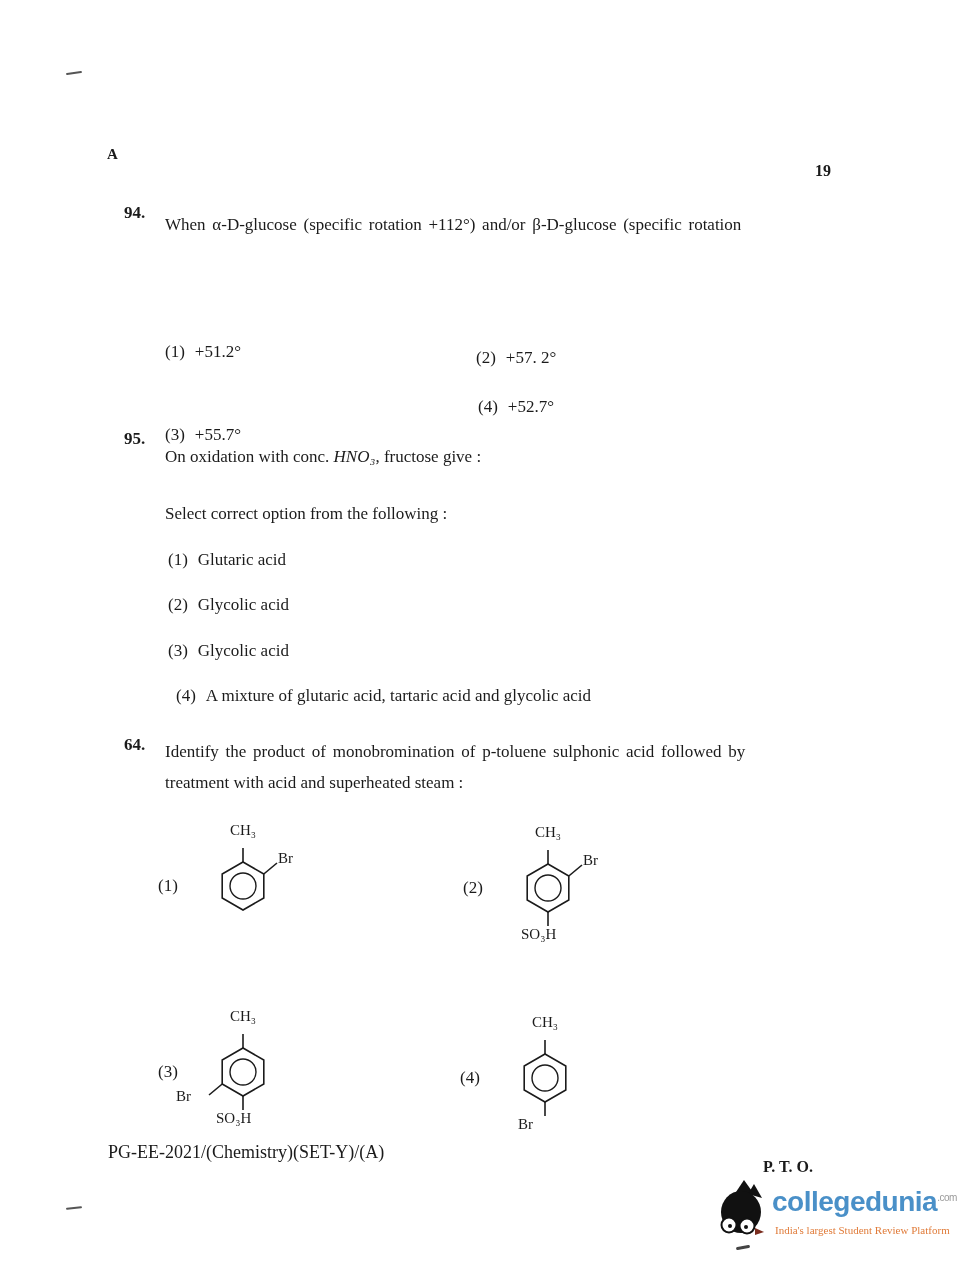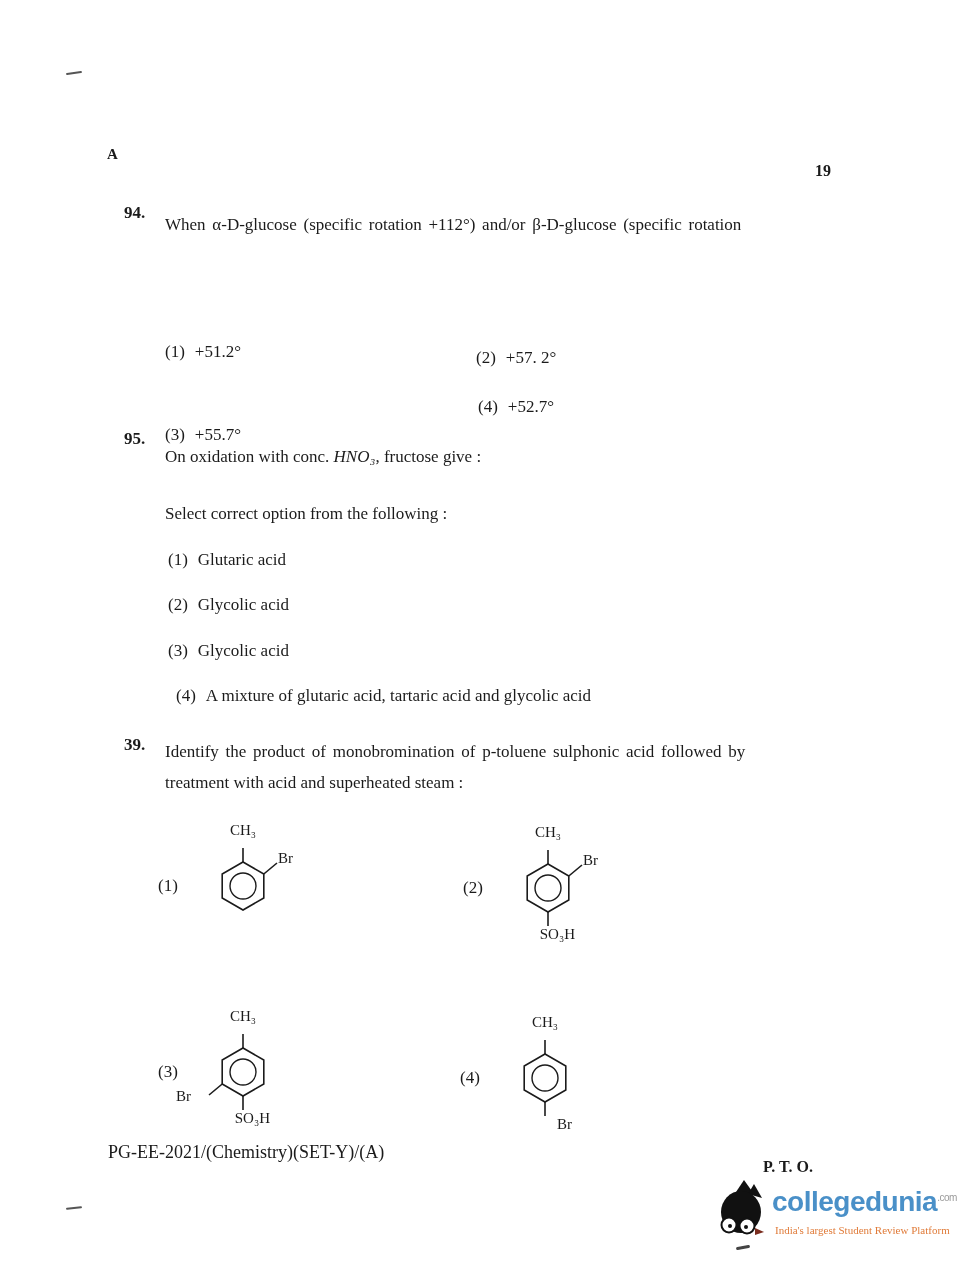--- a/index.html
+++ b/index.html
@@ -24,21 +24,21 @@
   .formula-italic { font-style:italic; }
   .scan-dash { background:#555; height:2px; width:16px; border-radius:1px; }
 
   
   .struct { position:absolute; width:160px; height:165px; }
   .struct .optlabel { position:absolute; left:0; top:70px; font-size:17px; }
   .struct svg { position:absolute; left:0; top:0; }
   .sub-label { position:absolute; font-size:15px; white-space:nowrap; }
   .sub-top   { left:62px; top:16px; width:46px; text-align:center; }
   .sub-right { left:120px; top:44px; }
-  .sub-bottom{ left:58px; top:118px; width:54px; text-align:right; }
+  .sub-bottom{ left:58px; top:118px; width:54px; text-align:left; }
   .sub-bleft { left:18px; top:96px; }
 
   
   .paper-code { font-size:18px; font-weight:normal; }
   .pto { font-size:16px; font-weight:bold; }
   .logo-wrap { position:absolute; left:712px; top:1180px; width:258px; height:72px; }
   .brand { position:absolute; left:60px; top:6px; font-family:"Liberation Sans", sans-serif; font-size:28px; font-weight:bold; color:#4a90c8; letter-spacing:-0.5px; }
   .brand-dot { font-size:10px; font-weight:normal; color:#9a9a9a; vertical-align:super; }
   .tagline { position:absolute; left:63px; top:44px; font-family:Liberation Serif, serif; font-size:11px; color:#e07b39; }
 </style>
@@ -83,21 +83,21 @@
   <div class="abs opt" style="left:168px; top:595px;">
     <span class="optlabel">(2)</span><span>Glycolic acid</span>
   </div>
   <div class="abs opt" style="left:168px; top:641px;">
     <span class="optlabel">(3)</span><span>Glycolic acid</span>
   </div>
   <div class="abs opt" style="left:168px; top:686px;margin-left:8px;">
     <span class="optlabel">(4)</span><span>A mixture of glutaric acid, tartaric acid and glycolic acid</span>
   </div>
 
-  <div class="abs qnum" style="left:124px; top:735px;">39.</div>
+  <div class="abs qnum" style="left:124px; top:735px;">64.</div>
   <div class="abs qtext-tight" style="left:165px; top:736px;">
     <span class="line" style="display:block; word-spacing:2.5px;">Identify the product of monobromination of p-toluene sulphonic acid followed by</span>
     <span class="line" style="display:block;">treatment with acid and superheated steam :</span>
   </div>
 
   <div class="struct" style="left:158px; top:806px;">
     <span class="optlabel">(1)</span>
     <svg width="160" height="165" viewBox="0 0 160 165">
       <polygon points="85,56 105.8,68 105.8,92 85,104 64.2,92 64.2,68" fill="none" stroke="#1b1b1b" stroke-width="1.6"></polygon>
       <circle cx="85" cy="80" r="13" fill="none" stroke="#1b1b1b" stroke-width="1.4"></circle>

